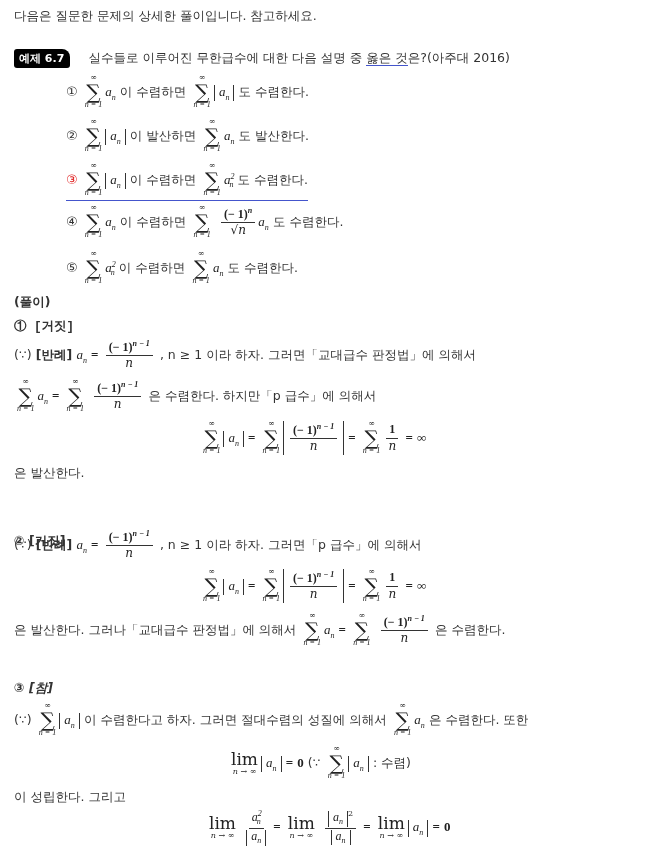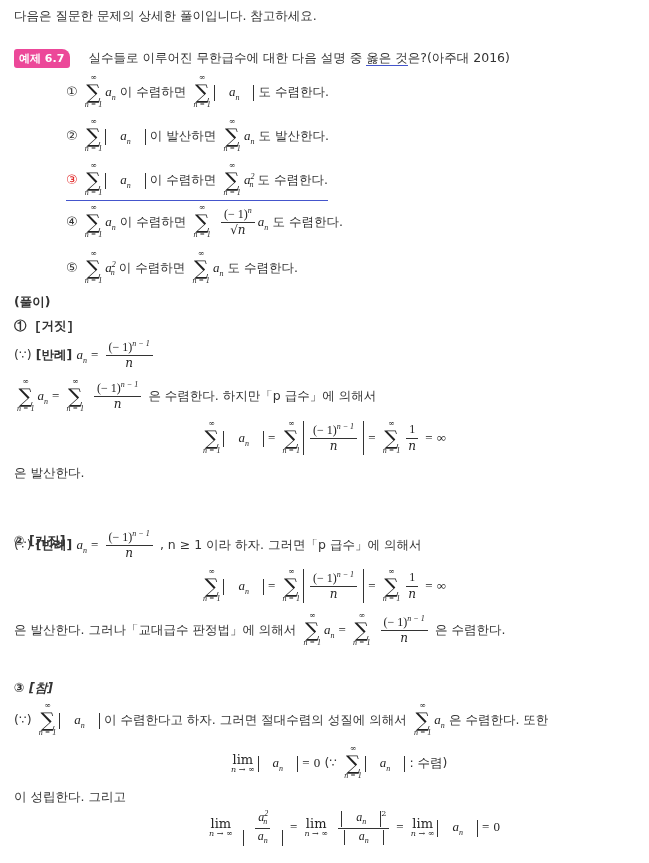--- a/index.html
+++ b/index.html
@@ -1,36 +1,36 @@
 <!DOCTYPE html>
 <html><head>
 <meta charset="utf-8">
 <style>
   html,body{margin:0;padding:0;background:#ffffff;}
   body{width:649px;height:863px;overflow:hidden;position:relative;
        font-family:"DejaVu Serif","Liberation Serif",serif;color:#222;font-size:13px;}
   .abs{position:absolute;white-space:nowrap;}
   .kr{font-family:"DejaVu Sans","Liberation Sans",sans-serif;font-size:12.5px;color:#333;}
   .m{font-family:"Liberation Serif","DejaVu Serif",serif;font-style:italic;}
-  .mr{font-family:"Liberation Serif","DejaVu Serif",serif;font-style:normal;}
+  .mr{font-family:"Liberation Serif","DejaVu Serif",serif;font-style:normal;font-weight:bold;}
   .sum{display:inline-flex;flex-direction:column;align-items:center;vertical-align:middle;line-height:1;margin:0 3px;}
   .sum .top{font-size:8px;height:9px;}
   .sum .sig{font-size:20px;line-height:18px;font-family:"DejaVu Serif",serif;}
   .sum .bot{font-size:8px;font-style:italic;font-family:"Liberation Serif",serif;height:9px;}
   .frac{display:inline-flex;flex-direction:column;align-items:center;vertical-align:middle;line-height:1.1;margin:0 3px;}
   .frac .num{border-bottom:1px solid #333;padding:0 3px 1px;font-size:12px;}
   .frac .den{font-size:12px;font-style:italic;padding-top:1px;}
-  .abs-bar{display:inline-block;border-left:1px solid #333;border-right:1px solid #333;padding:0 14px;line-height:1;}
+  .abs-bar{display:inline-block;border-left:1px solid #333;border-right:1px solid #333;padding:0 4px;line-height:1;}
   .big-bar{display:inline-block;border-left:1px solid #333;border-right:1px solid #333;padding:2px 3px;vertical-align:middle;}
   .lim{display:inline-flex;flex-direction:column;align-items:center;vertical-align:middle;line-height:1;margin:0 3px;}
-  .lim .l{font-size:13px;font-style:normal;}
+  .lim .l{font-size:17px;font-style:normal;}
   .lim .b{font-size:8px;font-style:italic;}
   sub{font-size:8px;}
   sup{font-size:8px;}
-  .badge{display:inline-block;background:#ec4899;color:#fff;font-family:"DejaVu Sans",sans-serif;font-size:11px;
+  .badge{display:inline-block;background:#000000;color:#fff;font-family:"DejaVu Sans",sans-serif;font-size:11px;
          padding:2px 6px 2px 5px;border-radius:3px 8px 3px 3px;font-weight:bold;}
   .circ{font-family:"DejaVu Sans",sans-serif;font-size:13px;color:#333;}
   .red{color:#e02020;}
   .uline{border-bottom:1px solid #4455cc;text-align:right;}
   .bold{font-weight:bold;}
 </style>
 </head>
 <body>
 
 <div class="abs kr" style="left:14px;top:8px;">다음은 질문한 문제의 상세한 풀이입니다. 참고하세요.</div>
@@ -128,20 +128,21 @@
 
 <div class="abs kr bold" style="left:14px;top:318px;font-family:Liberation Mono, monospace;">① [거짓]</div>
 <div class="abs" style="left:14px;top:340px;">
   <span class="kr">(∵)</span>
   <span class="kr bold">[반례]</span>
   <span class="m">a<sub>n</sub></span> <span class="mr">=</span>
   <span class="frac">
       <span class="num mr"><span>(− 1)</span><sup class="m">n − 1</sup></span>
       <span class="den">n</span>
     </span>
+  <span class="kr">, n ≥ 1 이라 하자. 그러면「교대급수 판정법」에 의해서</span>
 </div>
 <div class="abs" style="left:14px;top:378px;">
   <span class="sum">
       <span class="top">∞</span>
       <span class="sig">∑</span>
       <span class="bot">n = 1</span>
     </span><span class="m">a<sub>n</sub></span> <span class="mr">=</span>
   <span class="sum">
       <span class="top">∞</span>
       <span class="sig">∑</span>

